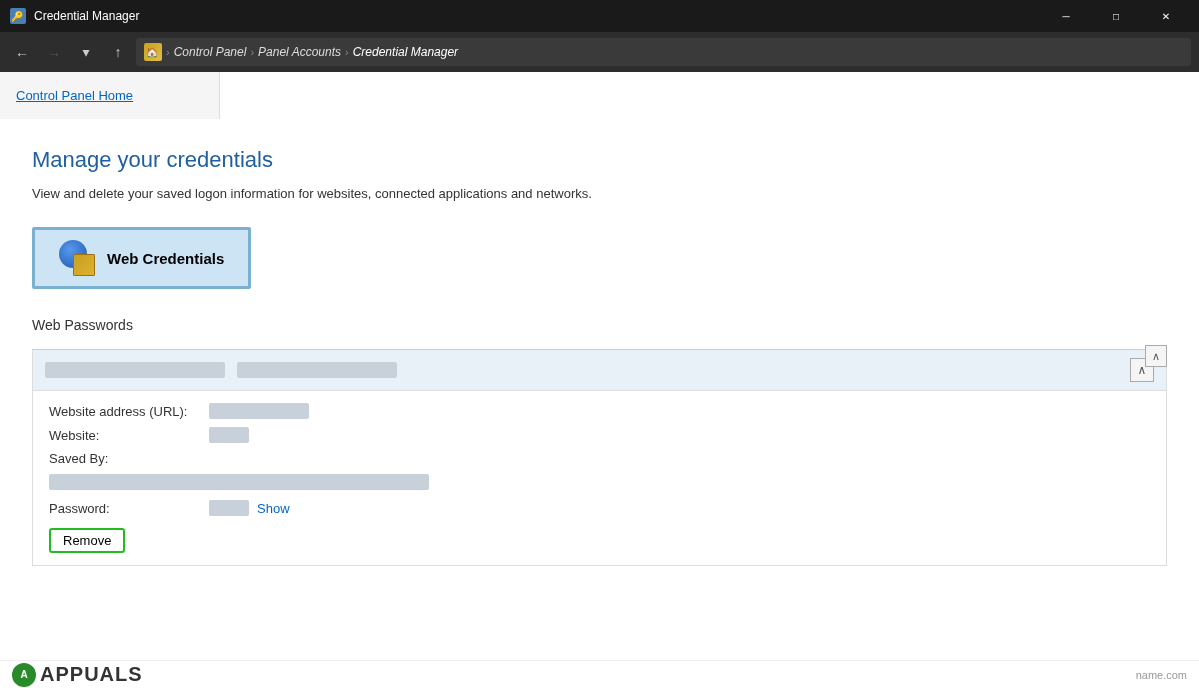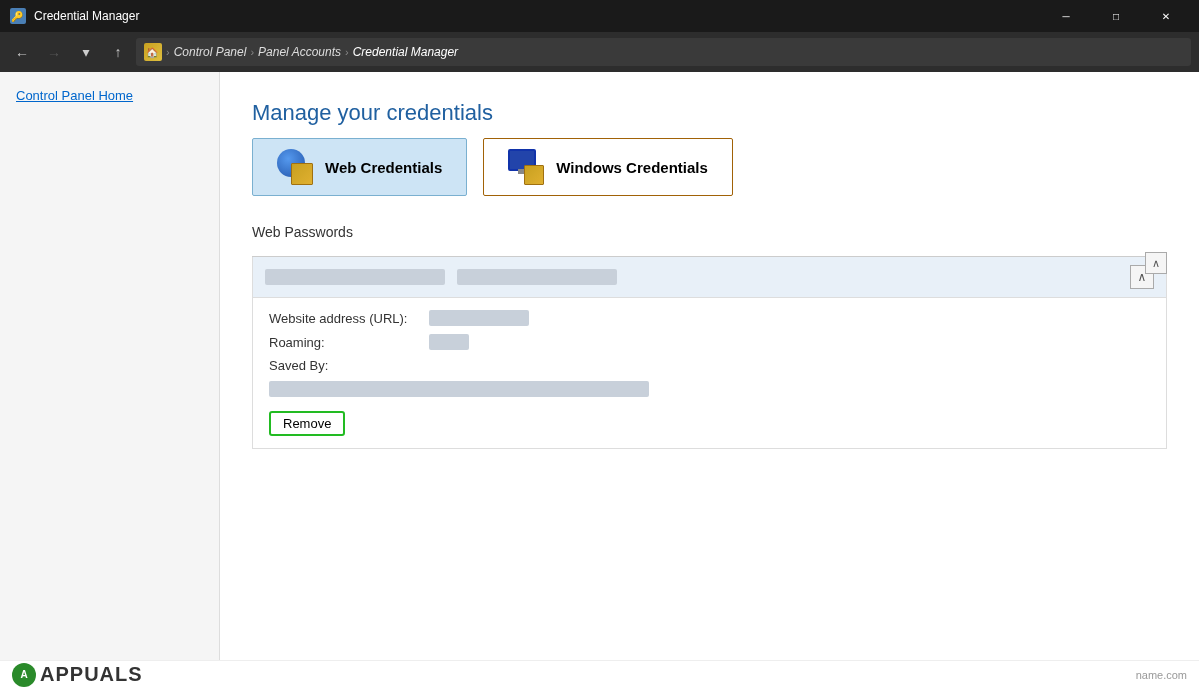--- a/index.html
+++ b/index.html
@@ -68,20 +68,21 @@
       font-size: 10px;
     }
     .breadcrumb-sep { color: #888; font-size: 11px; }
     .breadcrumb-item { color: #ddd; font-size: 12px; font-style: italic; }
     .breadcrumb-item.active { color: #fff; }
 
     
     #main {
       display: flex;
       height: calc(688px - 72px);
+      flex-direction: column;
     }
 
     
     #sidebar {
       width: 220px;
       background: #f5f5f5;
       border-right: 1px solid #ddd;
       padding: 12px 0;
     }
     .sidebar-link {
@@ -119,21 +120,21 @@
     .cred-type-row {
       display: flex;
       gap: 16px;
       margin-bottom: 28px;
     }
     .cred-type-btn {
       display: flex;
       align-items: center;
       gap: 12px;
       padding: 10px 24px;
-      border: 1px solid #a16207;
+      border: 3px solid #a16207;
       border-radius: 2px;
       cursor: pointer;
       font-size: 15px;
       font-weight: 600;
       min-width: 200px;
       background: #fff;
     }
     .cred-type-btn.active {
       background: #cde4f5;
       border-color: #7ab0d0;
@@ -369,38 +370,32 @@
 </div>
 
 <div id="main">
 
   <div id="sidebar">
     <a class="sidebar-link">Control Panel Home</a>
   </div>
 
   <div id="content">
     <h1 class="page-title">Manage your credentials</h1>
+    <p class="page-desc">View and delete your saved logon information for websites, connected applications and networks.</p>
 
     <div class="cred-type-row">
 
       <div class="cred-type-btn active">
         <div class="cred-icon-web">
           <div class="globe"></div>
           <div class="book"></div>
         </div>
         <span>Web Credentials</span>
       </div>
 
-      <div class="cred-type-btn">
-        <div class="cred-icon-win">
-          <div class="monitor"></div>
-          <div class="book2"></div>
-        </div>
-        <span>Windows Credentials</span>
-      </div>
     </div>
 
     <div class="content-with-scroll">
       <p class="section-title">Web Passwords</p>
       <hr class="section-divider">
 
       <div class="cred-entry">
         <div class="cred-entry-header">
           <div style="display:flex; align-items:center; gap:12px; flex:1;">
             <span class="cred-entry-url"></span>
@@ -411,32 +406,37 @@
 
         <div class="cred-details">
 
           <div class="cred-field">
             <span class="cred-field-label">Website address (URL):</span>
             <span class="cred-field-value medium"></span>
           </div>
 
 
           <div class="cred-field">
-            <span class="cred-field-label">Roaming:</span>
+            <span class="cred-field-label">Website:</span>
             <span class="cred-field-value short"></span>
           </div>
 
           <div class="cred-field">
             <span class="cred-field-label">Saved By:</span>
           </div>
 
           <div class="cred-field" style="margin-left:0; margin-bottom:10px;">
             <span class="cred-field-value long"></span>
           </div>
 
+          <div class="cred-field">
+            <span class="cred-field-label">Password:</span>
+            <span class="cred-field-value short"></span>
+            <a class="show-link">Show</a>
+          </div>
 
           <div>
             <button class="remove-btn">Remove</button>
           </div>
         </div>
       </div>
 
       <div class="scroll-btn" style="top: 28px; right: 0;">∧</div>
     </div>
   </div>

